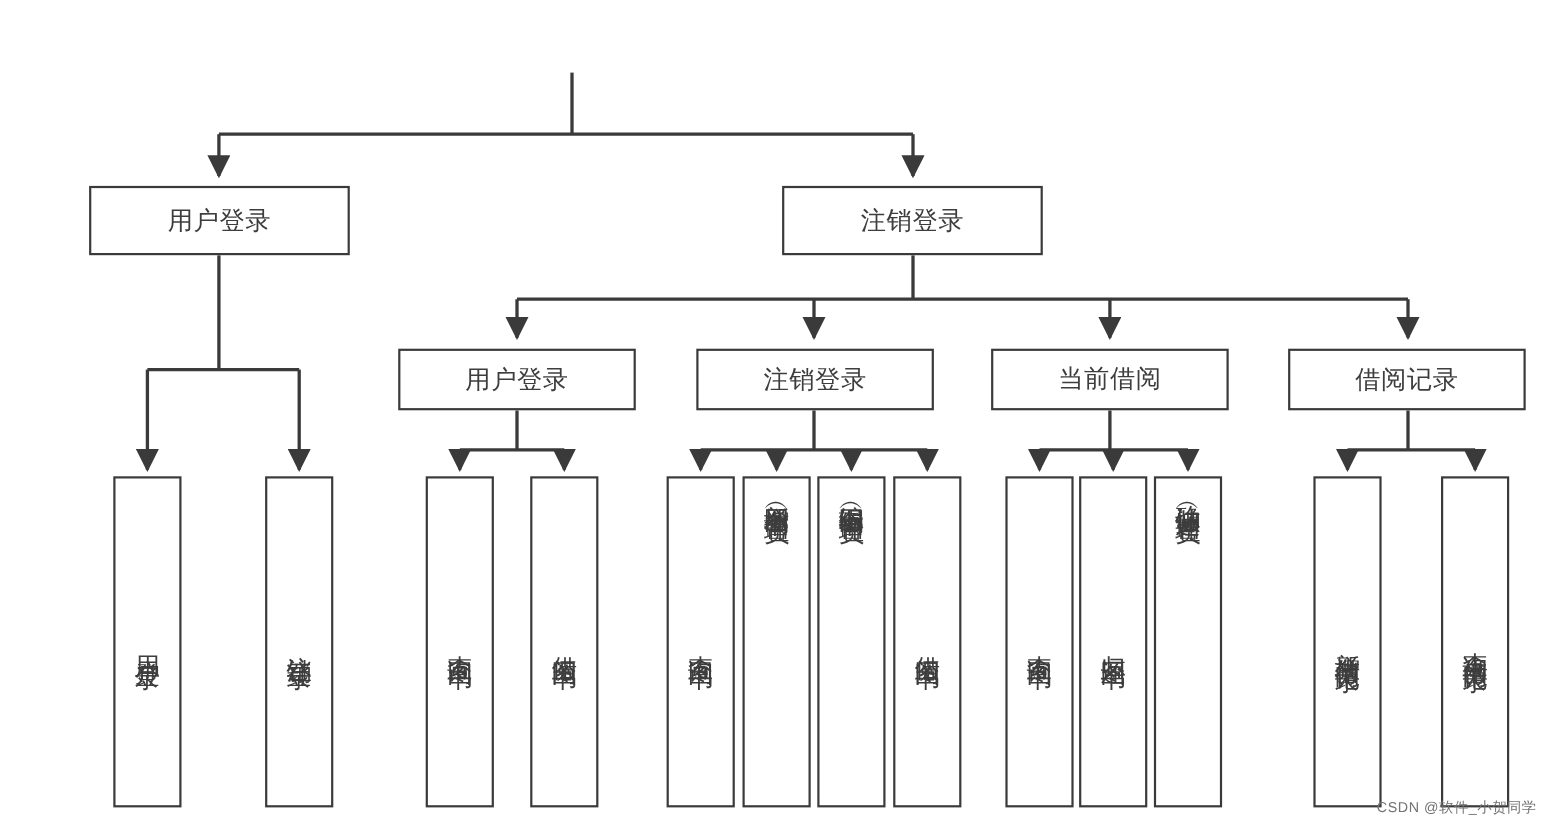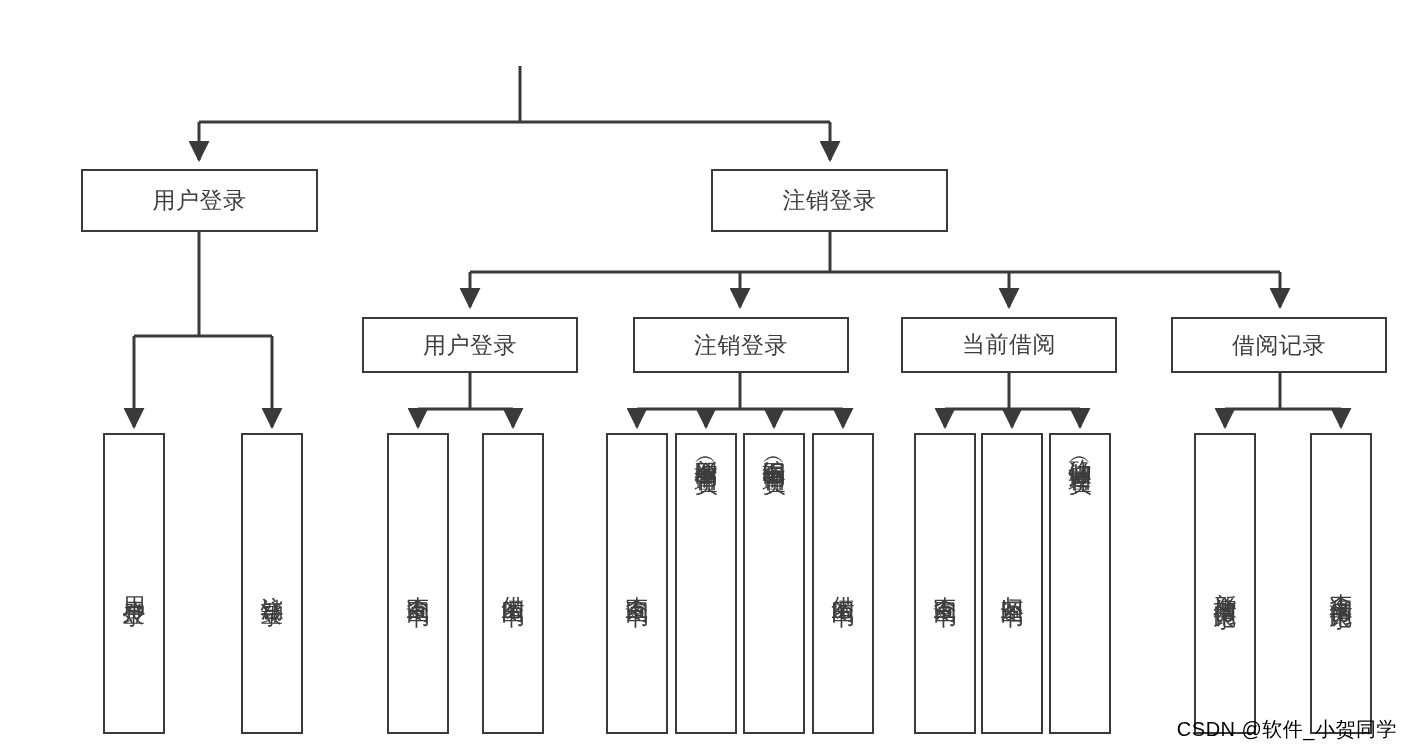--- a/index.html
+++ b/index.html
@@ -63,22 +63,22 @@
     letter-spacing: 2px;
   }
   .v-node.centered {
     align-items: center;
     padding-top: 0;
   }
   #watermark {
     position: absolute;
     right: 8px;
     bottom: 4px;
-    font-size: 20px;
-    color: #000000;
+    font-size: 13px;
+    color: #737373;
     letter-spacing: 0.5px;
     white-space: nowrap;
     margin-left: 48px;
   }
 </style>
 </head>
 <body>
 
 <div id="diagram-root">
 

